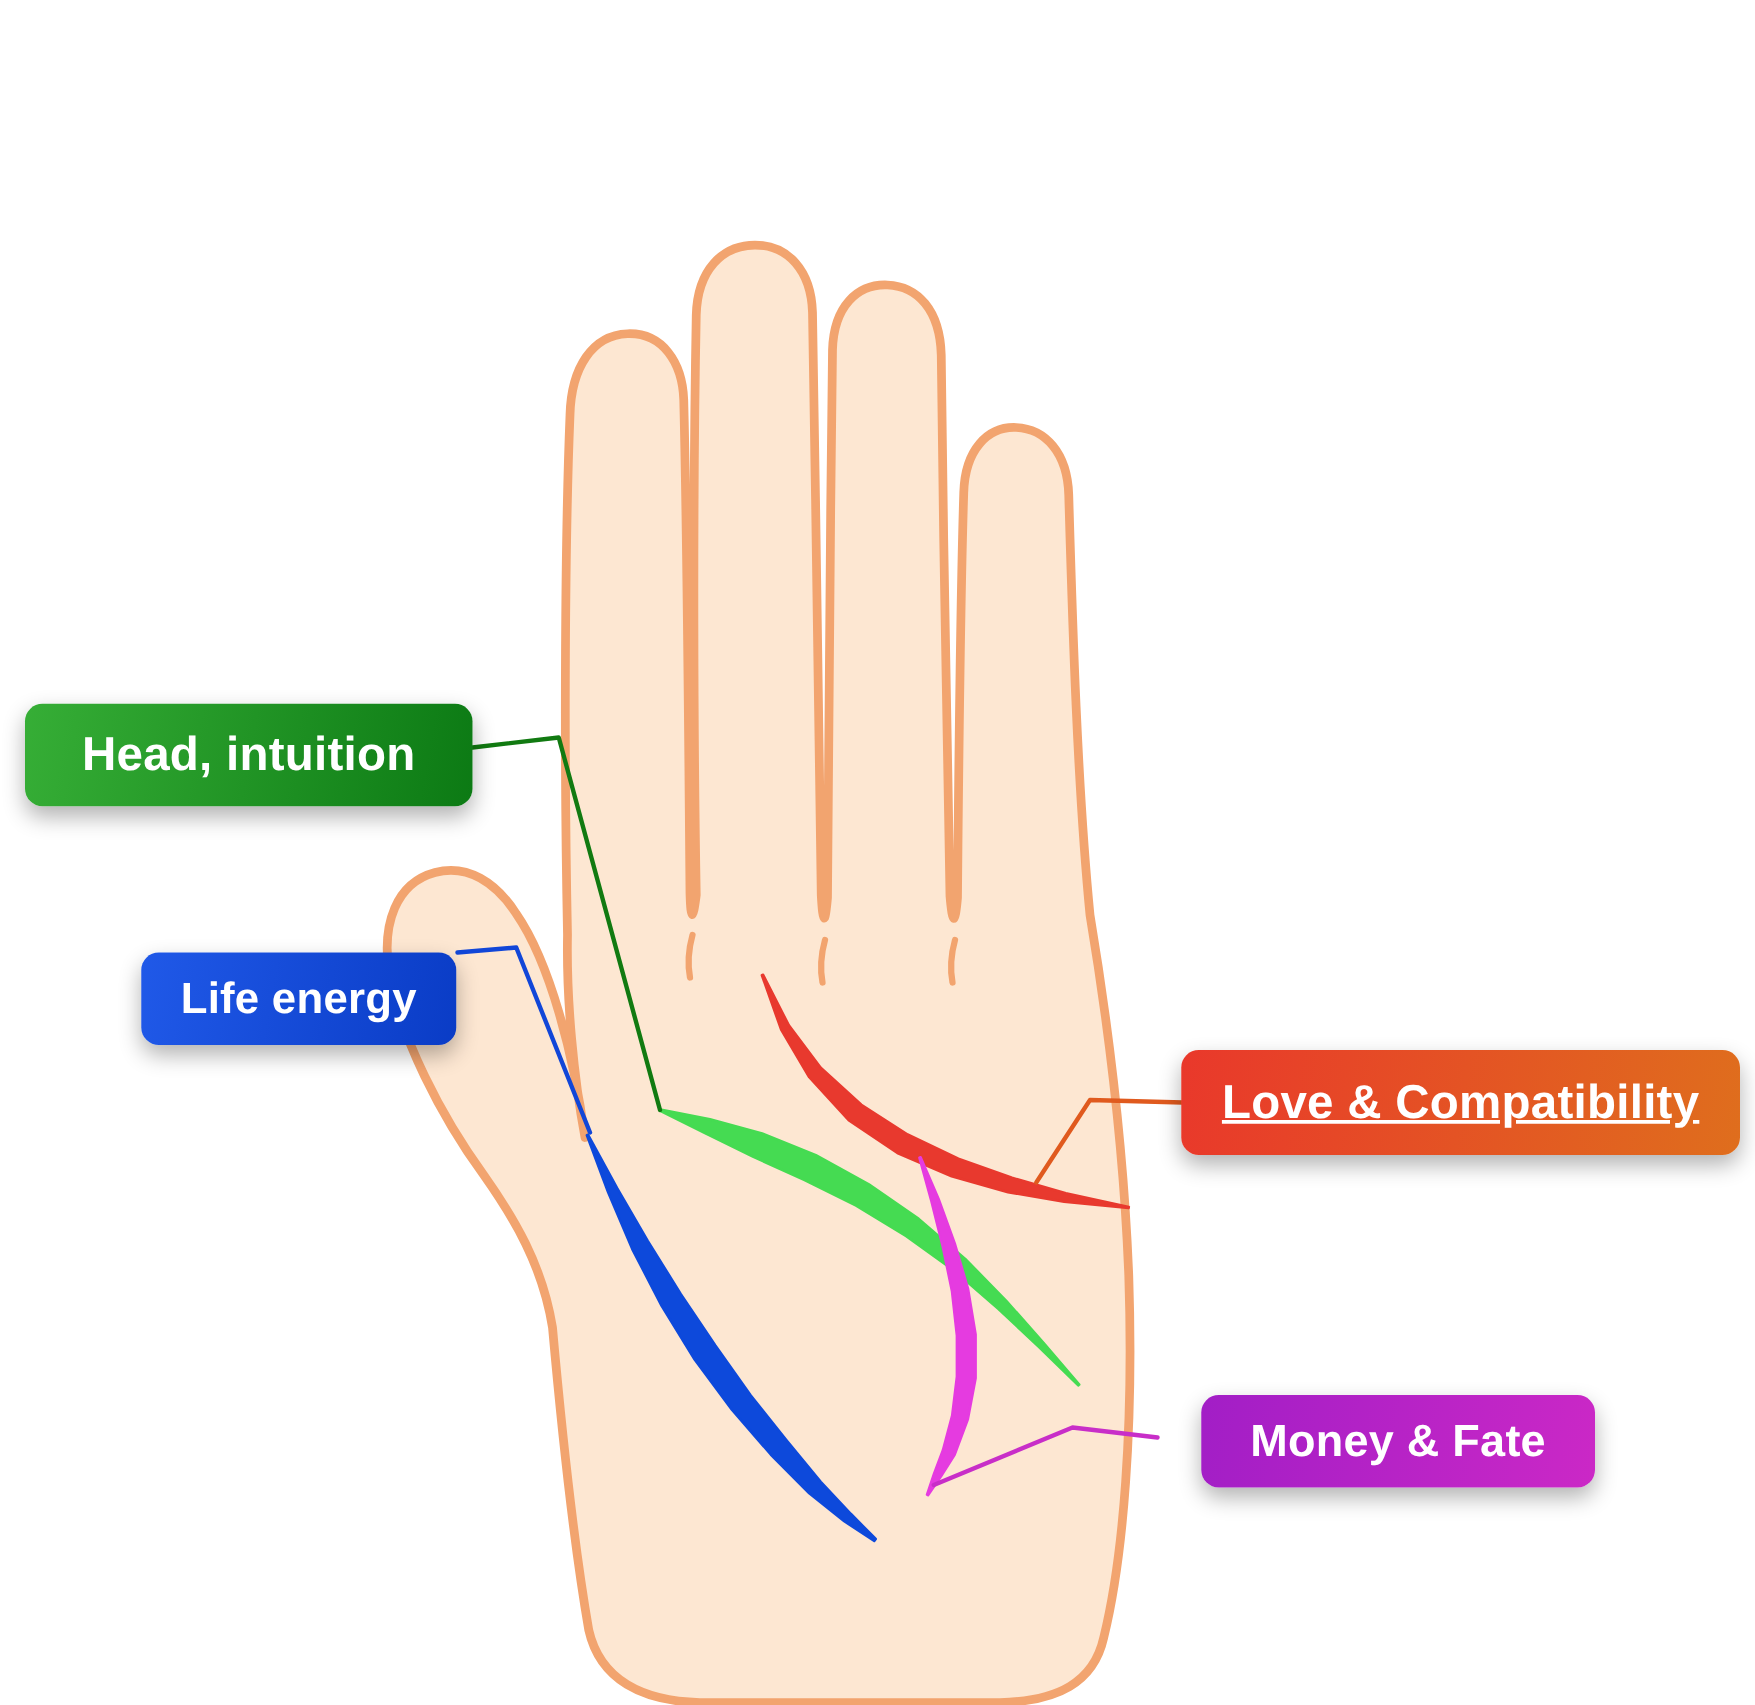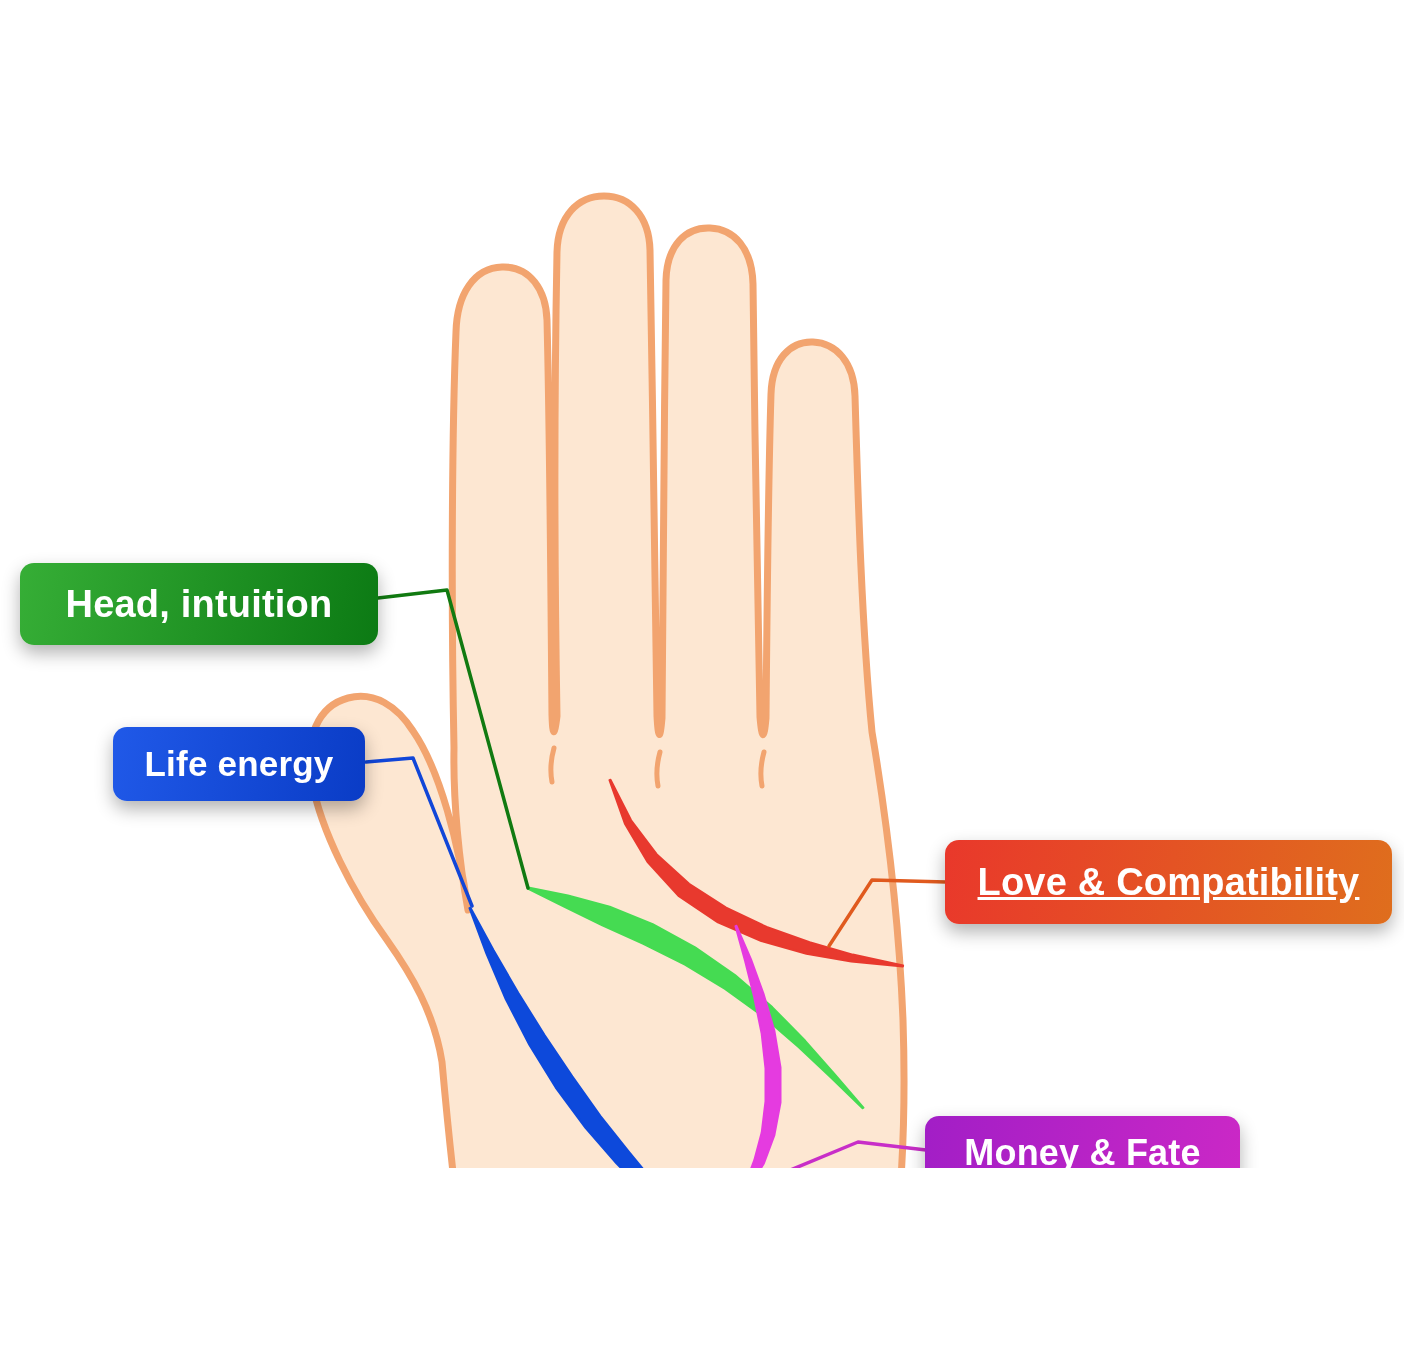--- a/index.html
+++ b/index.html
@@ -1,18 +1,18 @@
 <!DOCTYPE html>
 <html><head>
 <meta charset="utf-8">
 <style>
   html,body{margin:0;padding:0;background:#fff;}
   .stage{
     position:relative;
-    width:1404px;height:1168px;
+    width:1404px;height:1364px;
     background:#ffffff;
     overflow:hidden;
     font-family:"Liberation Sans",sans-serif;
   }
   .hand-svg{position:absolute;left:0;top:0;}
   .label{
     position:absolute;
     display:flex;align-items:center;justify-content:center;
     color:#ffffff;font-weight:700;
     border-radius:14px;
@@ -84,25 +84,25 @@
         <polyline points="366,762 413,758 472,906" fill="none" stroke="#1146d8" stroke-width="3.5" stroke-linejoin="round" stroke-linecap="round"></polyline>
         <polyline points="946,882 872,880 829,946" fill="none" stroke="#e05a1e" stroke-width="3.5" stroke-linejoin="round" stroke-linecap="round"></polyline>
         <polyline points="926,1150 858,1142 747,1188" fill="none" stroke="#c82ec8" stroke-width="3.5" stroke-linejoin="round" stroke-linecap="round"></polyline>
       </g>
   </svg>
 
   <div class="label label-head" style="background: linear-gradient(100deg, rgb(54, 174, 54), rgb(12, 122, 20));">
     <span>Head, intuition</span>
   </div>
 
-  <div class="label label-life" style="background: linear-gradient(100deg, rgb(32, 89, 232), rgb(10, 60, 198));">
+  <div class="label label-life" style="background: linear-gradient(100deg, rgb(32, 89, 232), rgb(10, 60, 198)); margin-top: 35px;">
     <span>Life energy</span>
   </div>
 
   <div class="label label-love" style="background: linear-gradient(100deg, rgb(233, 56, 43), rgb(223, 110, 29)); text-decoration: underline;">
     <span>Love &amp; Compatibility</span>
   </div>
 
-  <div class="label label-money" style="background: linear-gradient(100deg, rgb(162, 30, 198), rgb(203, 40, 198));">
+  <div class="label label-money" style="background: linear-gradient(100deg, rgb(162, 30, 198), rgb(203, 40, 198)); margin-left: 36px;">
     <span>Money &amp; Fate</span>
   </div>
 
 </div>
 
 </body></html>

